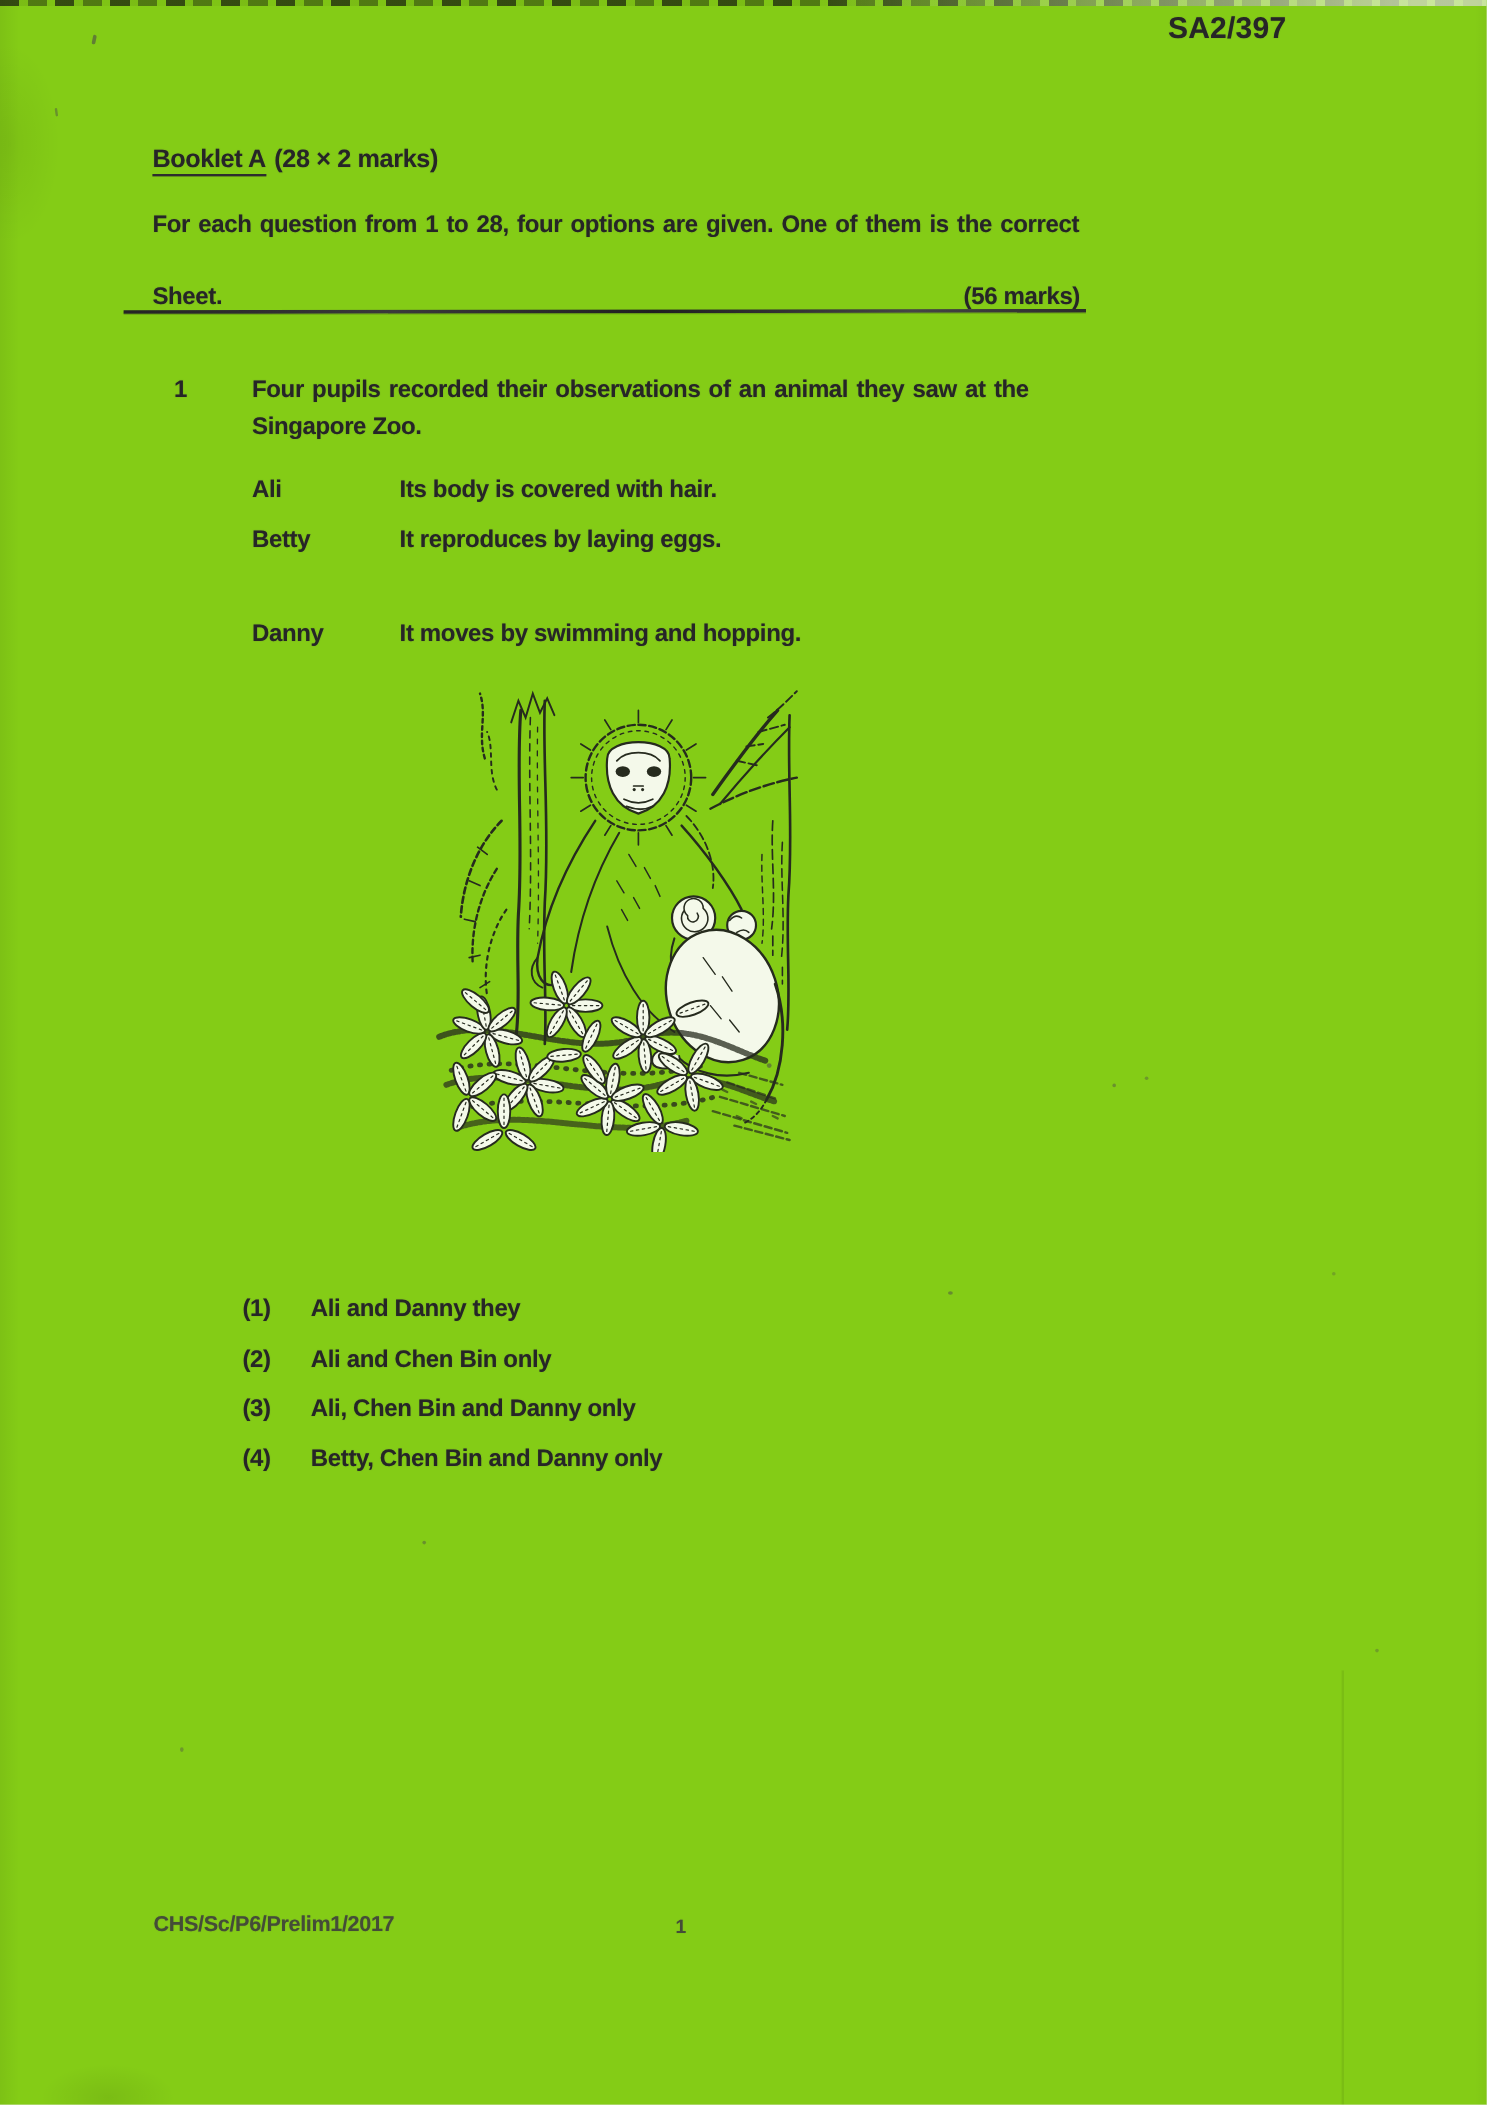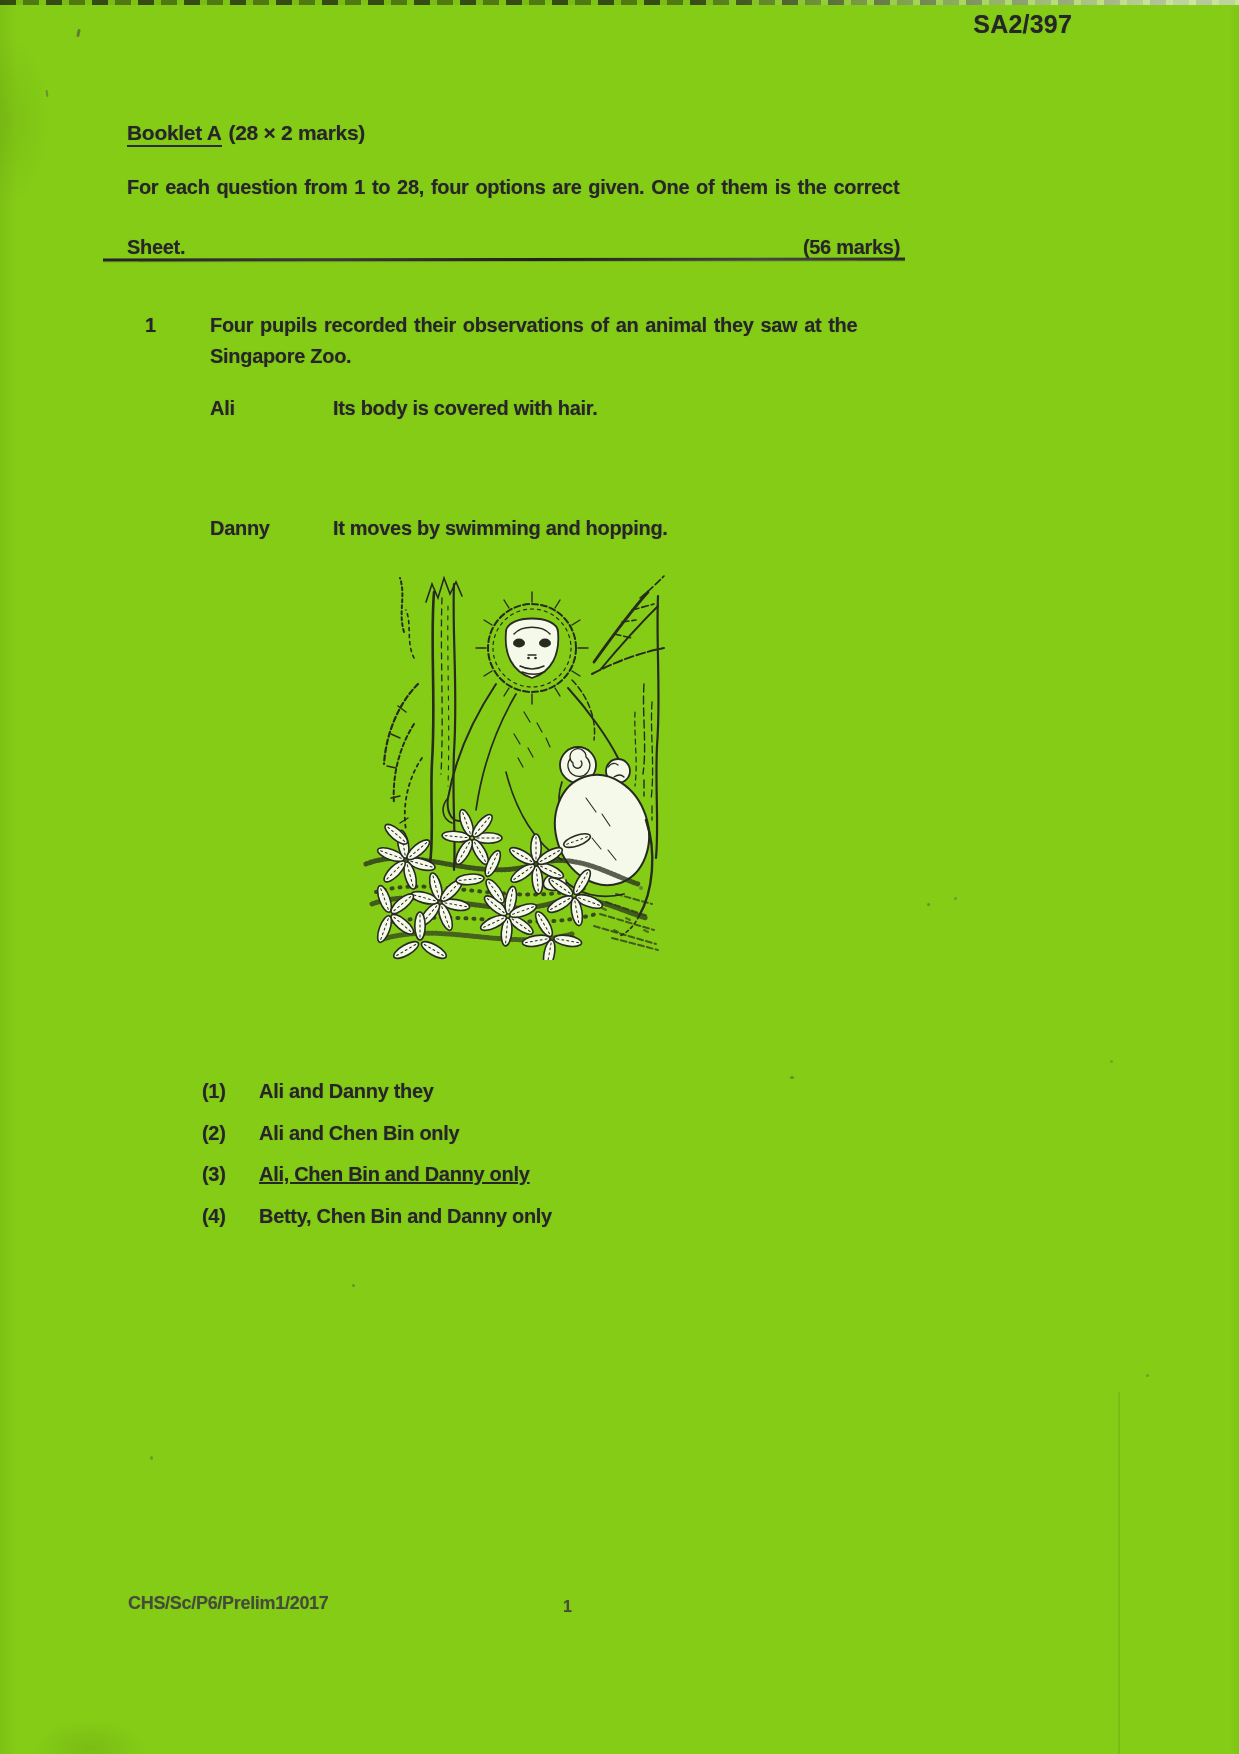--- a/index.html
+++ b/index.html
@@ -75,20 +75,23 @@
   <div class="txt" style="top:236px;right:339px;">(56 marks)</div>
 
   <div id="rule"></div>
 
   <div class="txt" style="left:145px;top:314px;">1</div>
   <div class="txt spread" style="left:210px;top:314px;">Four pupils recorded their observations of an animal they saw at the</div>
   <div class="txt" style="left:210px;top:345px;">Singapore Zoo.</div>
 
   <div class="txt" style="left:210px;top:397px;">
     <span class="row-name">Ali</span><span>Its body is covered with hair.</span>
+  </div>
+  <div class="txt" style="left:210px;top:439px;">
+    <span class="row-name">Betty</span><span>It reproduces by laying eggs.</span>
   </div>
   <div class="txt" style="left:210px;top:517px;">
     <span class="row-name">Danny</span><span>It moves by swimming and hopping.</span>
   </div>
 
   <div id="figure">
     <svg role="img" width="312" height="398" viewBox="0 0 312 398" fill="none" stroke="#1f1f1f" stroke-width="1.6" stroke-linecap="round" aria-label="Line drawing of an adult monkey cradling its young while sitting among tree branches, hanging vines and leaves">
       <defs>
         <g id="leaf">
           <ellipse cx="0" cy="0" rx="14" ry="5.2" fill="#fdfdfb"></ellipse>
@@ -219,21 +222,21 @@
     </svg>
   </div>
 
 
   <div class="txt" style="left:202px;top:1080px;">
     <span class="opt-num">(1)</span><span>Ali and Danny they</span>
   </div>
   <div class="txt" style="left:202px;top:1122px;">
     <span class="opt-num">(2)</span><span>Ali and Chen Bin only</span>
   </div>
-  <div class="txt" style="left:202px;top:1163px;text-decoration:underline;">
+  <div class="txt" style="left:202px;top:1163px;">
     <span class="opt-num">(3)</span><span>Ali, Chen Bin and Danny only</span>
   </div>
   <div class="txt" style="left:202px;top:1205px;">
     <span class="opt-num">(4)</span><span>Betty, Chen Bin and Danny only</span>
   </div>
 
   <div class="txt light" style="left:128px;top:1593px;font-size:18px;">CHS/Sc/P6/Prelim1/2017</div>
   <div class="txt light" style="left:563px;top:1598px;font-size:16px;">1</div>
 
   <div class="speck" style="left:77px;top:29px;width:3px;height:8px;border-radius:2px;transform:rotate(12deg);opacity:.6;"></div>

